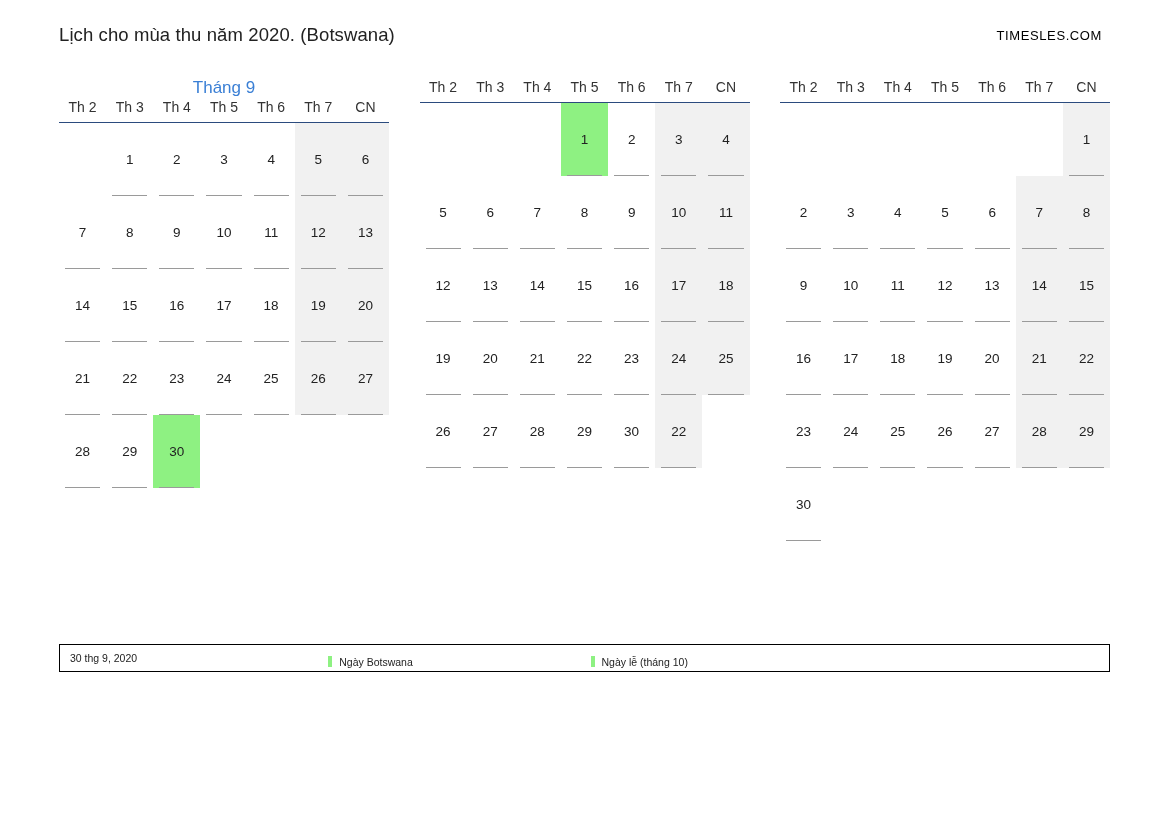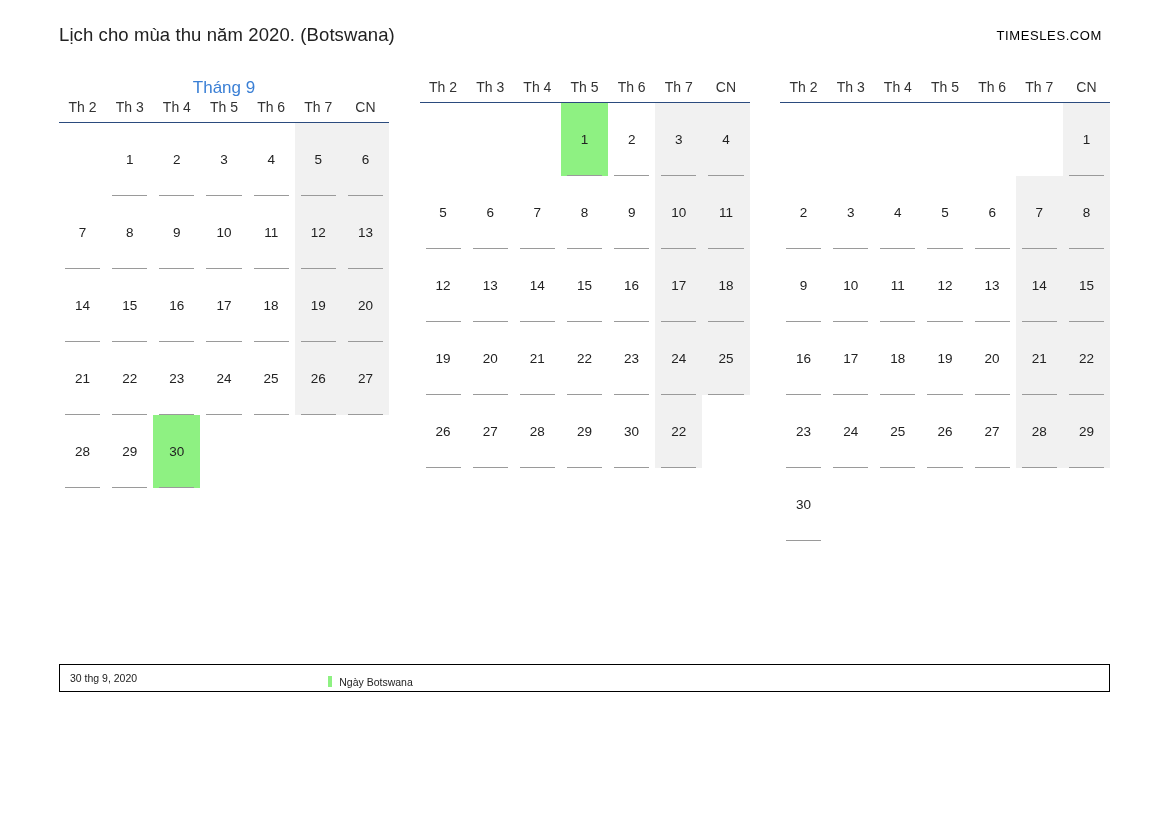--- a/index.html
+++ b/index.html
@@ -84,21 +84,21 @@
     content: "";
     position: absolute;
     left: 6px; right: 6px; bottom: 0;
     border-bottom: 1px solid #9a9a9a;
   }
   td.weekend .cellbox { background: #f1f1f1; }
   td.highlight .cellbox { background: #8ef182; }
   td.empty .cellbox { background: transparent; }
   .legend {
     position: absolute;
-    left: 59px; top: 664px;
+    left: 59px; top: 644px;
     width: 1051px;
     height: 28px;
     border: 1px solid #000000;
     display: flex;
     align-items: stretch;
     font-size: 10.5px;
     color: #222222;
     text-align: right;
   }
   .legend .cell {
@@ -549,15 +549,19 @@
     </div>
 
   <div class="legend">
       <div class="cell">
         <span>30 thg 9, 2020</span>
       </div>
       <div class="cell with-swatch">
         <span class="swatch"></span>
         <span>Ngày Botswana</span>
       </div>
+      <div class="cell with-swatch">
+        <span class="swatch"></span>
+        <span>Ngày lễ (tháng 10)</span>
+      </div>
     </div>
 
 </div>
 
 </body></html>

